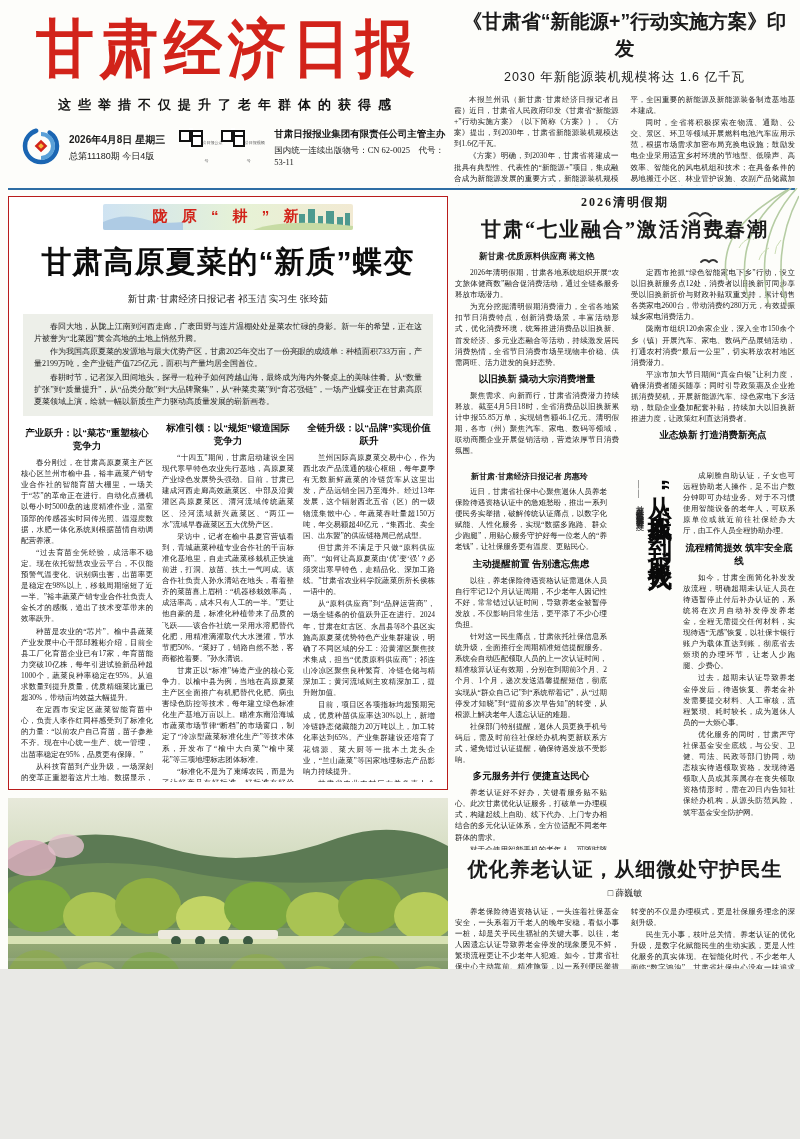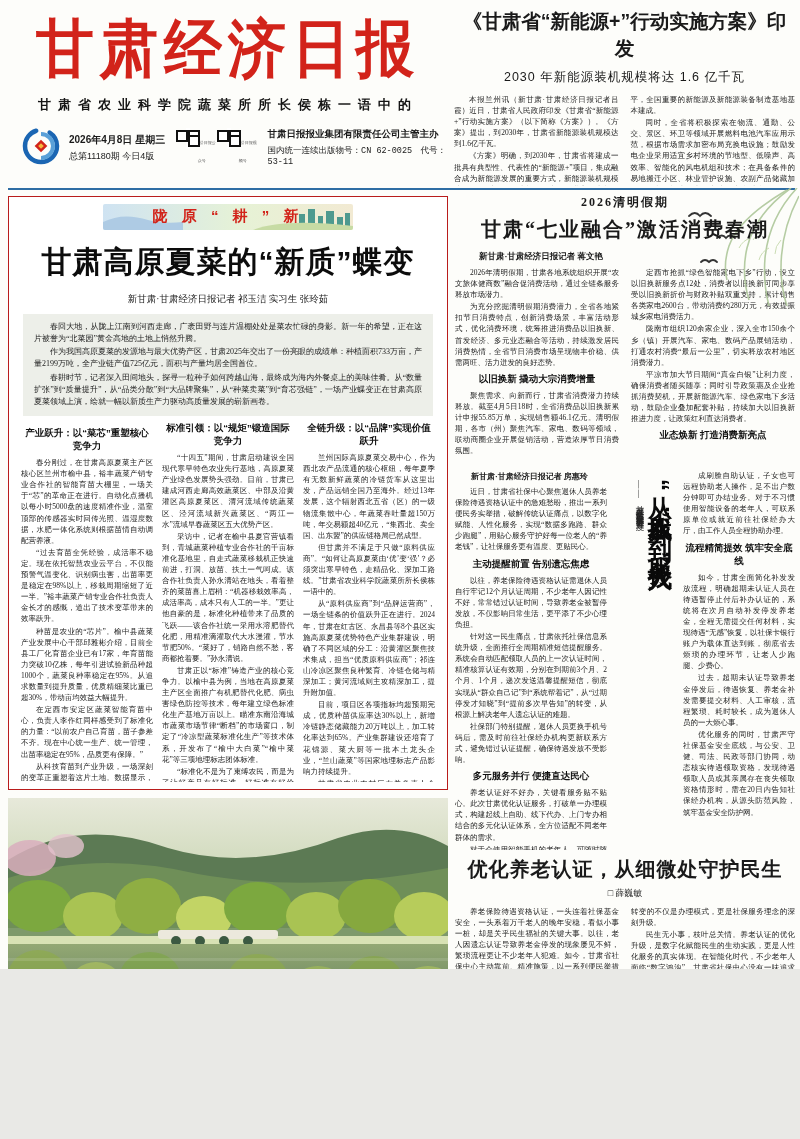--- a/index.html
+++ b/index.html
@@ -17,21 +17,21 @@
   .mh-date .l1{font-size:10px;font-weight:bold;}
   .mh-date .l2{font-size:9px;margin-top:3px;}
   .qr{width:30px;height:30px;background:
       repeating-linear-gradient(0deg,#111 0 2px,transparent 2px 4px),
       repeating-linear-gradient(90deg,#111 0 2px,#fff 2px 4px);
       outline:2px solid #fff;position:relative;}
   .qr i{position:absolute;width:8px;height:8px;border:2px solid #111;background:#fff;display:block;}
   .qr i.tl{left:0;top:0}.qr i.tr{right:0;top:0}.qr i.bl{left:0;bottom:0}
   .qr-wrap{text-align:center;}
   .qr-cap{font-size:4px;color:#555;font-family:"Liberation Sans",sans-serif;margin-top:1px;}
-  .mh-pub{font-family:Liberation Mono, monospace;}
+  .mh-pub{font-family:Liberation Serif, serif;}
   .mh-pub .l1{font-size:9.5px;font-weight:bold;}
   .mh-pub .l2{font-size:8.5px;margin-top:4px;}
   .band-rule{position:absolute;left:8px;right:5px;top:188px;border-top:2px solid #2e6da4;}
   
   .toparticle{position:absolute;left:454px;top:8px;width:341px;height:178px;overflow:hidden;}
   .ta-head{font-family:"Liberation Sans",sans-serif;font-weight:bold;font-size:19.5px;
            text-align:center;letter-spacing:0;}
   .ta-sub{font-family:"Liberation Sans",sans-serif;font-size:12.5px;text-align:center;
           margin-top:7px;letter-spacing:1px;}
   .ta-body{margin-top:8px;column-count:2;column-gap:12px;height:118px;overflow:hidden;}
@@ -94,21 +94,21 @@
           font-family:"Liberation Sans",sans-serif;font-size:7px;font-weight:bold;color:#2b2b2b;}
   .bottom-rule{position:absolute;left:0;right:0;top:1134px;border-top:2.5px solid #d94f2b;}
 </style>
 </head>
 <body>
 
 <div class="page">
 
   <div class="masthead">
     <div class="mh-title">甘肃经济日报</div>
-    <div class="mh-tagline">甘肃省农业科学院蔬菜所所长侯栋一语中的</div>
+    <div class="mh-tagline">这些举措不仅提升了老年群体的获得感</div>
     <div class="mh-info">
       <span>
         <svg width="38" height="38" viewBox="0 0 38 38">
           <circle cx="19" cy="19" r="16" fill="none" stroke="#1b66b3" stroke-width="4.5" stroke-dasharray="70 14" stroke-linecap="round"></circle>
           <path d="M19 7 a12 12 0 0 1 0 24" fill="none" stroke="#5aa0d8" stroke-width="4"></path>
           <rect x="14.5" y="14.5" width="9" height="9" fill="#d2231a" transform="rotate(45 19 19)"></rect>
           <rect x="17" y="17" width="4" height="4" fill="#f6b73c" transform="rotate(45 19 19)"></rect>
         </svg>
       </span>
       <span class="mh-date">
@@ -259,21 +259,21 @@
           <path d="M112 52 q-6 6 -6 14"></path>
       </g>
       <g fill="none" stroke="#333" stroke-width="1.8" stroke-linecap="round">
         <path d="M20 28 q6 -6 11 0 q5 -6 11 0"></path>
         <path d="M48 50 q5 -5 9 0 q4 -5 9 0"></path>
         <path d="M32 74 q4 -4 8 0 q4 -4 8 0"></path>
       </g>
     </svg>
     <div class="a2-kicker">2026清明假期</div>
     <div class="a2-head">甘肃“七业融合”激活消费春潮</div>
-    <div class="a2-byline">新甘肃·甘肃经济日报记者 蒋文艳</div>
+    <div class="a2-byline">新甘肃·优质原料供应商 蒋文艳</div>
     <div class="a2-body">
         <p class="para">2026年清明假期，甘肃各地系统组织开展“农文旅体健商数”融合促消费活动，通过全链条服务释放市场潜力。</p>
         <p class="para">为充分挖掘清明假期消费潜力，全省各地紧扣节日消费特点，创新消费场景，丰富活动形式，优化消费环境，统筹推进消费品以旧换新、首发经济、多元业态融合等活动，持续激发居民消费热情，全省节日消费市场呈现物丰价稳、供需两旺、活力迸发的良好态势。</p>
         <div class="sub">以旧换新 撬动大宗消费增量</div>
         <p class="para">聚焦需求、向新而行，甘肃省消费潜力持续释放。截至4月5日18时，全省消费品以旧换新累计申报55.85万单，实现销售额46.1亿元。清明假期，各市（州）聚焦汽车、家电、数码等领域，联动商圈企业开展促销活动，营造浓厚节日消费氛围。</p>
         <p class="para">定西市抢抓“绿色智能家电下乡”行动，设立以旧换新服务点12处，消费者以旧换新可同步享受以旧换新折价与财政补贴双重支持，累计销售各类家电2600台，带动消费约280万元，有效提振城乡家电消费活力。</p>
         <p class="para">陇南市组织120余家企业，深入全市150余个乡（镇）开展汽车、家电、数码产品展销活动，打通农村消费“最后一公里”，切实释放农村地区消费潜力。</p>
         <p class="para">平凉市加大节日期间“真金白银”让利力度，确保消费者随买随享；同时引导政策惠及企业抢抓消费契机，开展新能源汽车、绿色家电下乡活动，鼓励企业叠加配套补贴，持续加大以旧换新推进力度，让政策红利直达消费者。</p>
         <div class="sub">业态焕新 打造消费新亮点</div>
       </div>

